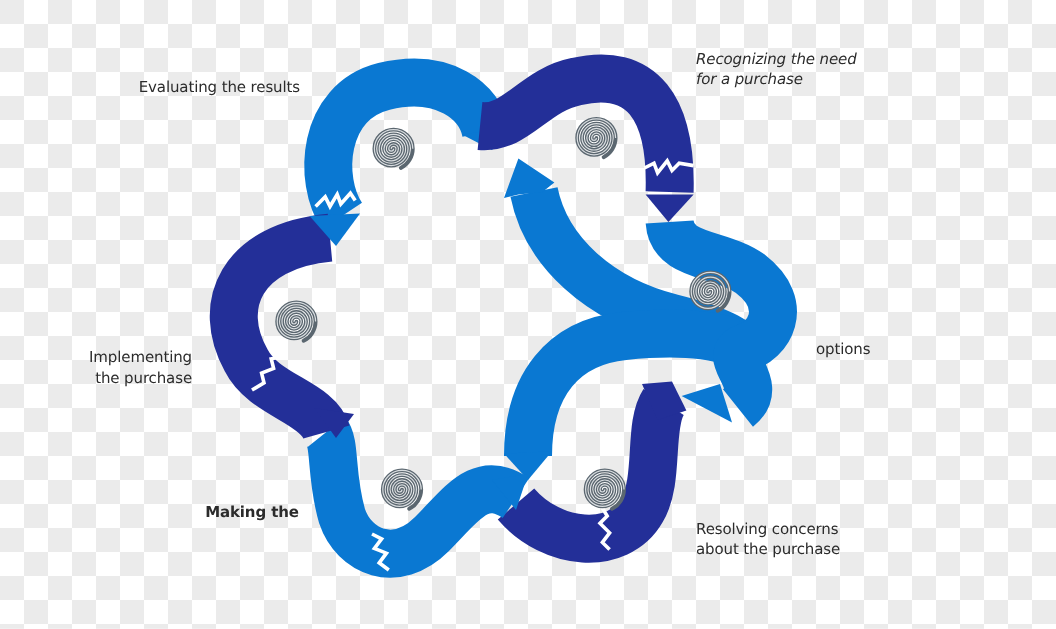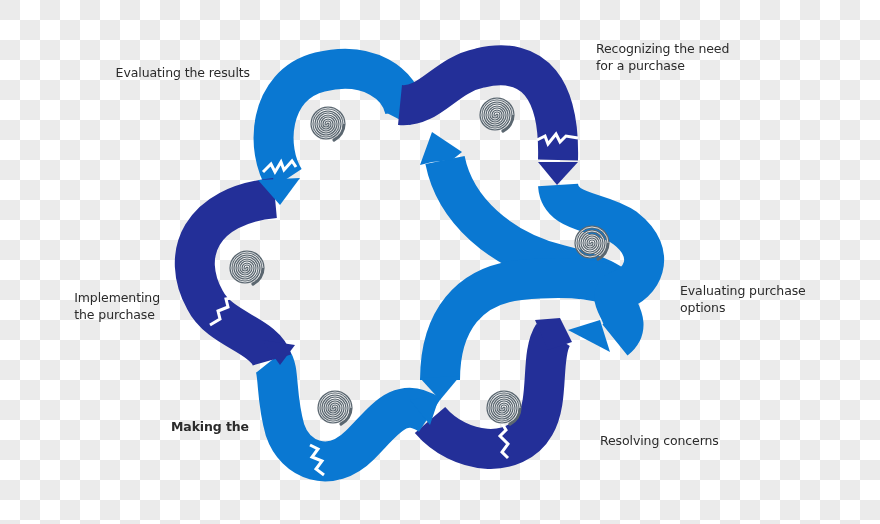--- a/index.html
+++ b/index.html
@@ -12,21 +12,21 @@
       background-size: 40px 40px;
       background-position: 20px 0, 0 20px;
       font-family: "DejaVu Sans", sans-serif;
     }
     #diagram { position: absolute; left: 0; top: 0; width: 880px; height: 524px; }
     .label {
       position: absolute; font-size: 12.5px; line-height: 17px; color: #2b2b2b;
       white-space: nowrap; letter-spacing: -0.1px;
     }
     .label span { display: block; }
-    .r { text-align: left; }
+    .r { text-align: right; }
     .l { text-align: left; }
     .seg-light { fill: none; stroke: #0a78d2; stroke-width: 40; stroke-linecap: butt; }
     .seg-dark  { fill: none; stroke: #232f98; stroke-width: 40; stroke-linecap: butt; }
     .head-light { fill: #0a78d2; }
     .head-dark  { fill: #232f98; }
     .crack { fill: none; stroke: #ffffff; stroke-width: 3; stroke-linejoin: miter; }
     .spiral { fill: none; stroke: #5b6770; stroke-width: 3.2; stroke-linecap: round; }
     .spiral-hl { fill: none; stroke: #d9dde0; stroke-width: 1; }
   </style>
 </head>
@@ -86,30 +86,30 @@
   </g>
 
   <use href="#spiral" x="326" y="124"></use>
   <use href="#spiral" x="495" y="115"></use>
   <use href="#spiral" x="590" y="243"></use>
   <use href="#spiral" x="502" y="408"></use>
   <use href="#spiral" x="333" y="408"></use>
   <use href="#spiral" x="245" y="268"></use>
 </svg>
 
-<div class="label l" style="left:596px; top:40px;">
+<div class="label l" style="left:580px; top:40px;font-style:italic;">
   <span>Recognizing the need</span>
   <span>for a purchase</span>
 </div>
 <div class="label l" style="left:680px; top:282px;">
-  <span>Evaluating purchase</span>
   <span>options</span>
 </div>
-<div class="label l" style="left:580px; top:432px;margin-left:20px;">
+<div class="label l" style="left:580px; top:432px;">
   <span>Resolving concerns</span>
+  <span>about the purchase</span>
 </div>
 <div class="label r" style="right:631px; top:418px;font-weight:bold;">
   <span>Making the</span>
 </div>
 <div class="label r" style="right:720px; top:289px;">
   <span>Implementing</span>
   <span>the purchase</span>
 </div>
 <div class="label r" style="right:630px; top:64px;">
   <span>Evaluating the results</span>

